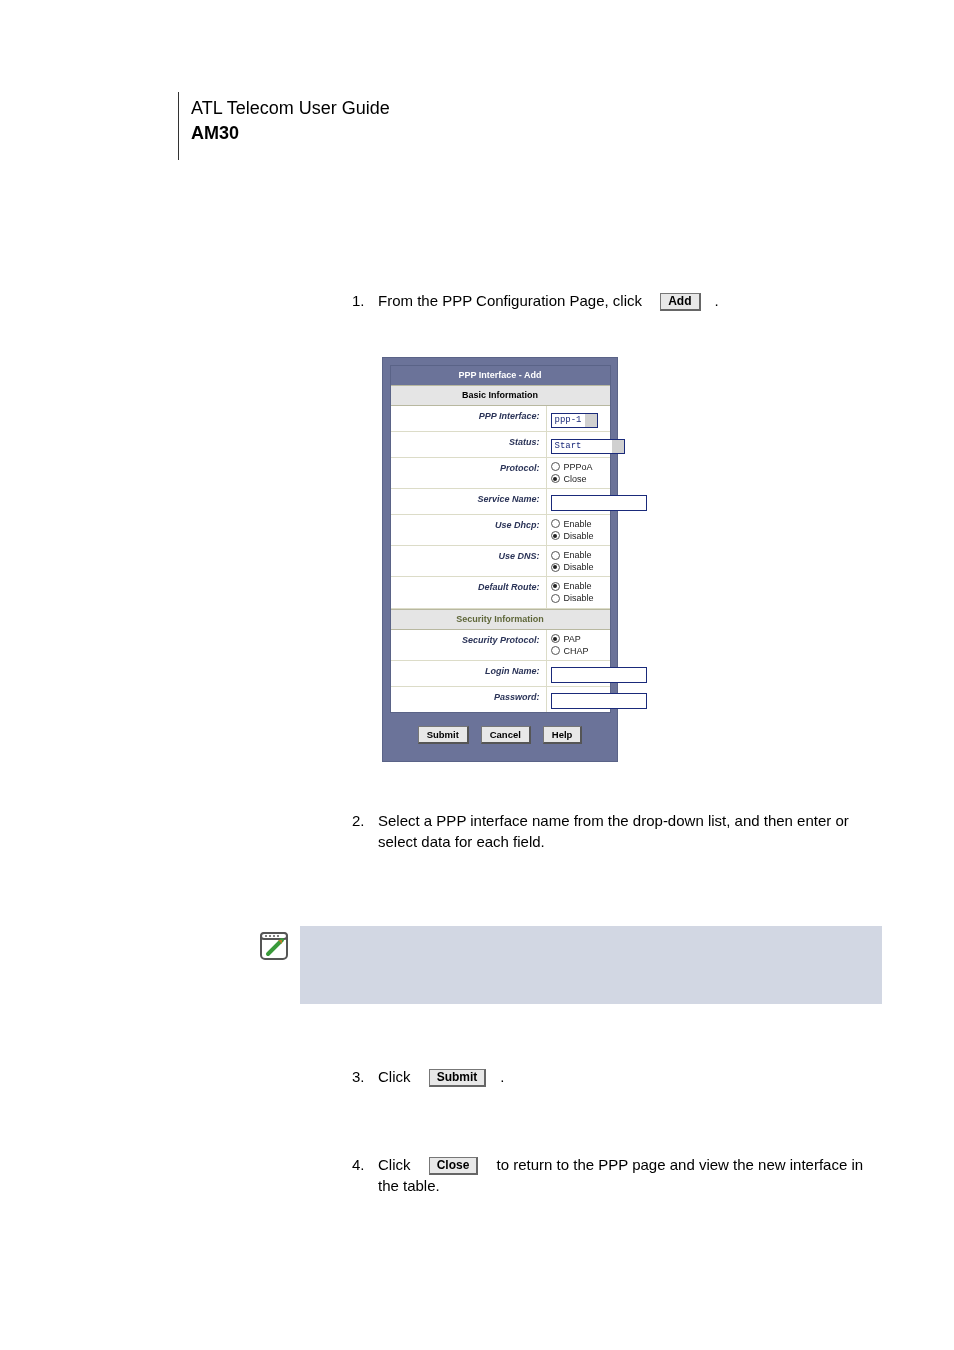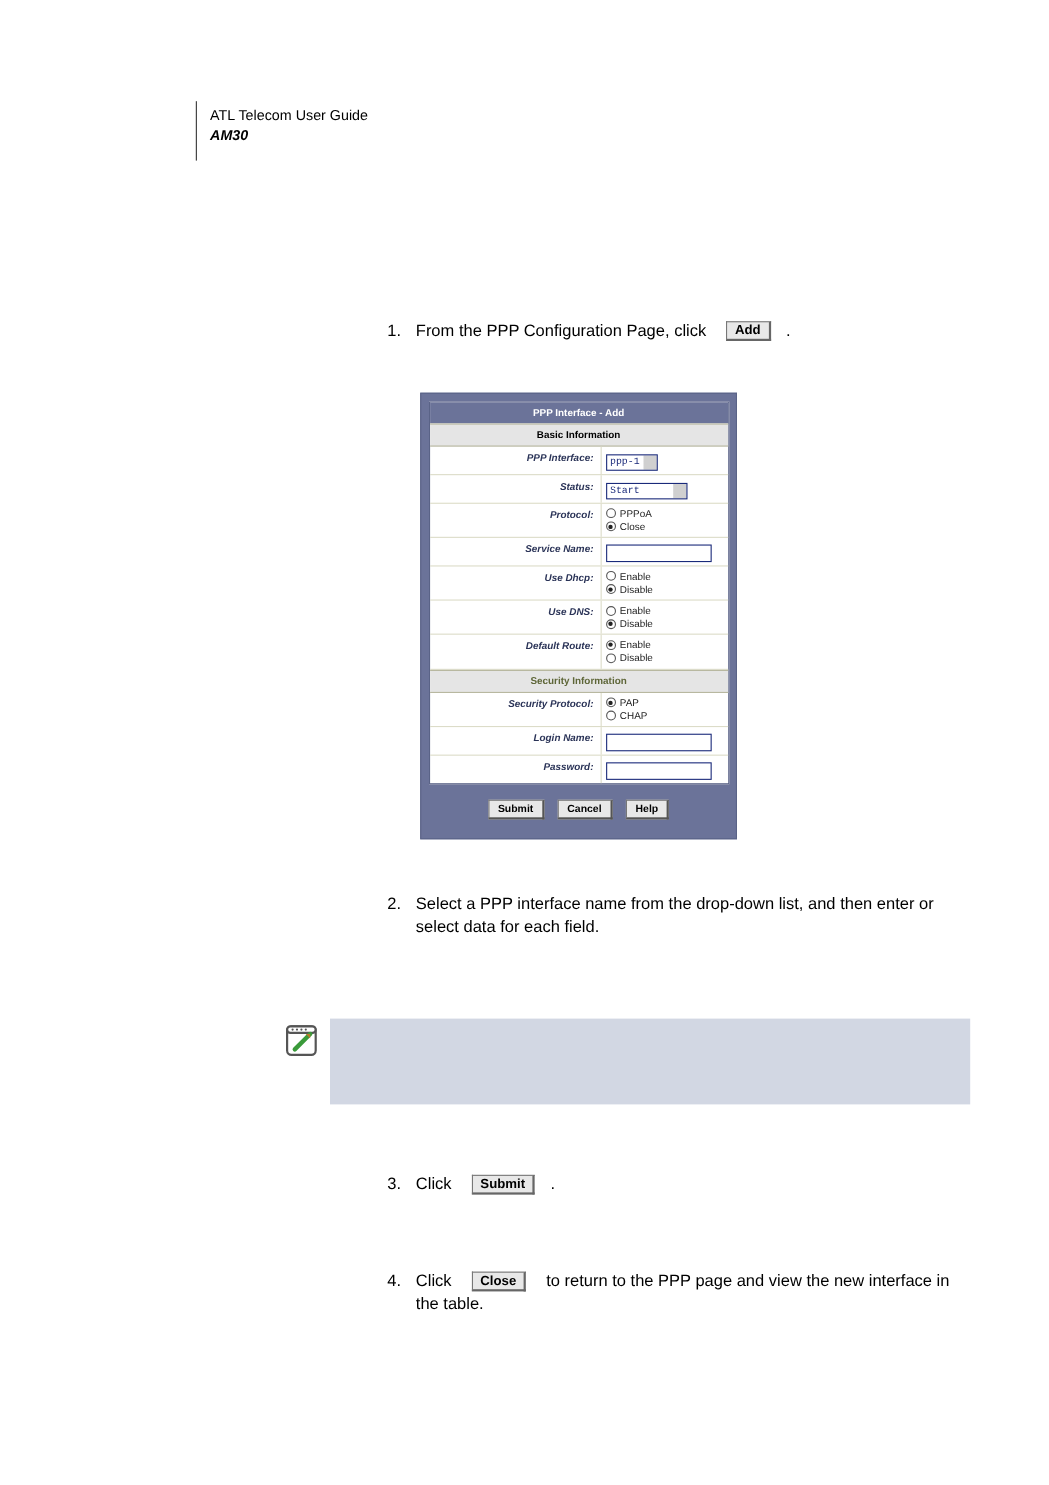--- a/index.html
+++ b/index.html
@@ -13,24 +13,24 @@
     position: relative;
   }
   .header {
     position: absolute;
     left: 178px;
     top: 92px;
     border-left: 1px solid #333;
     padding-left: 12px;
     padding-top: 4px;
     padding-bottom: 14px;
-    font-size: 13px;
+    font-size: 18px;
     line-height: 1.4;
   }
-  .header .bold { font-weight: bold; font-style: italic; }
+  .header .bold { font-weight: bold; }
 
   .content-col {
     position: absolute;
     left: 352px;
     top: 290px;
     width: 530px;
   }
 
   .step {
     display: flex;
@@ -55,21 +55,21 @@
     background: #e8e8e8;
     padding: 1px 7px 2px;
     font: bold 12px/1 Verdana, Geneva, sans-serif;
     vertical-align: 1px;
     margin: 0 14px;
   }
 
   
   .form-wrap {
     margin: 46px 0 48px 30px;
-    width: 288px;
+    width: 236px;
   }
   .form-outer {
     border: 1px solid #5a6387;
     background: #6b7399;
     padding: 6.5px;
   }
   .form-inner {
     border: 1px solid #5a6387;
     background: #fff;
   }

